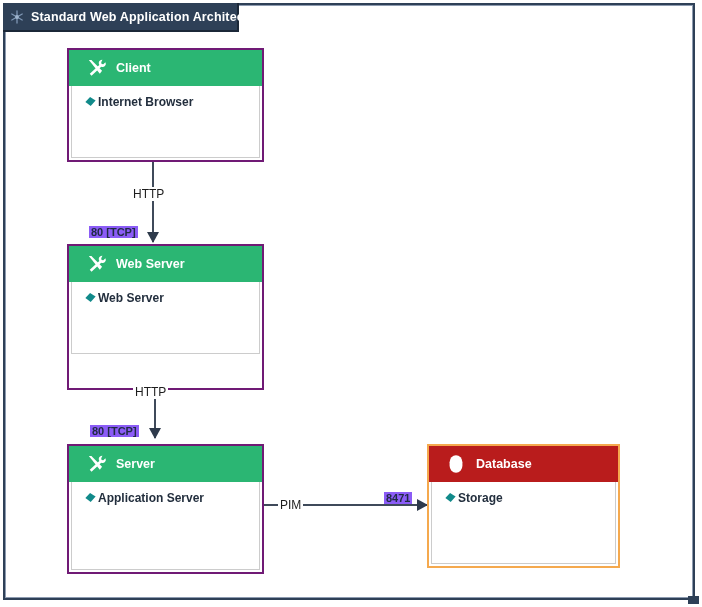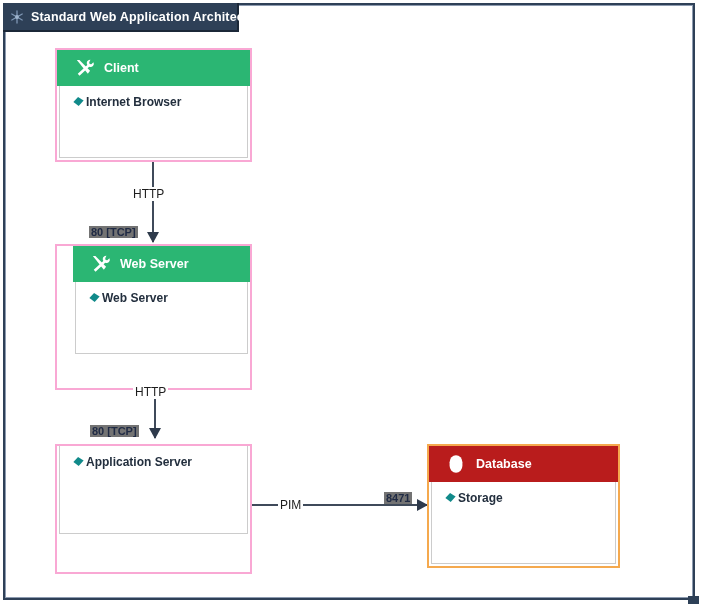--- a/index.html
+++ b/index.html
@@ -98,21 +98,21 @@
     color: #ffffff;
     font-size: 12.5px;
     font-weight: bold;
     white-space: nowrap;
   }
   .node-body {
     box-sizing: border-box;
     background: #ffffff;
     padding: 9px 0 0 12px;
   }
-  .node-green { border: 2px solid #f9a8d4; }
+  .node-green { border: 2px solid #701a75; margin-left: 12px; }
   .node-green .node-header { background: #2bb673; }
   .node-green .node-body  { border: 1px solid #cccccc; border-top: none;
                             margin: 2px; margin-top: 0; }
   .node-orange { border: 2px solid #f5a94e; }
   .node-orange .node-header { background: #b91c1c; }
   .node-orange .node-body  { border: 1px solid #cccccc; border-top: none;
                              margin: 2px; margin-top: 0; }
 
   .item-row {
     display: flex;
@@ -171,21 +171,21 @@
     background: #ffffff;
     padding: 0 2px;
   }
   .edge-label-port {
     position: absolute;
     font-size: 11px;
     font-weight: bold;
     color: #1f2a44;
     white-space: nowrap;
     z-index: 5;
-    background: #737373;
+    background: #8b5cf6;
     padding: 0 2px;
   }
 </style>
 </head>
 <body>
 
 <div id="diagram-frame">
   <div id="frame-inner-line"></div>
 </div>
 
@@ -227,21 +227,21 @@
       <span class="item-label">Internet Browser</span>
     </div>
   </div>
 </div>
 
 <div class="conn-line-v" style="left:152px; top:162px; height:80px;"></div>
 <div class="arrow-down" style="left:147px; top:232px;"></div>
 <div class="edge-label" style="left:131px; top:187px;">HTTP</div>
 <div class="edge-label-port" style="left:89px; top:226px;">80 [TCP]</div>
 
-<div class="node node-green" style="left:55px; top:244px; width:197px; height:146px;padding-left:16px;">
+<div class="node node-green" style="left:55px; top:244px; width:197px; height:146px;">
   <div class="node-header">
     <span class="hdr-icon">
       <svg viewBox="0 0 24 24" width="22" height="22" aria-hidden="true">
         <g fill="#ffffff">
           <path d="M4.2 3.2 L7.0 3.2 L18.6 15.0 L16.2 18.2 Z"></path>
           <path d="M19.0 3.0 a3.6 3.6 0 0 0 -3.4 5.6 L5.2 18.4 l1.9 2.0 L17.7 10.6 a3.6 3.6 0 0 0 4.6 -5.0 l-2.3 2.2 -1.9 -0.3 -0.4 -1.9 Z"></path>
         </g>
       </svg>
     </span>
     <span class="node-title">Web Server</span>
@@ -257,20 +257,31 @@
     </div>
   </div>
 </div>
 
 <div class="conn-line-v" style="left:154px; top:358px; height:80px;"></div>
 <div class="arrow-down" style="left:149px; top:428px;"></div>
 <div class="edge-label" style="left:133px; top:385px;">HTTP</div>
 <div class="edge-label-port" style="left:90px; top:425px;">80 [TCP]</div>
 
 <div class="node node-green" style="left:55px; top:444px; width:197px; height:130px;">
+  <div class="node-header">
+    <span class="hdr-icon">
+      <svg viewBox="0 0 24 24" width="22" height="22" aria-hidden="true">
+        <g fill="#ffffff">
+          <path d="M4.2 3.2 L7.0 3.2 L18.6 15.0 L16.2 18.2 Z"></path>
+          <path d="M19.0 3.0 a3.6 3.6 0 0 0 -3.4 5.6 L5.2 18.4 l1.9 2.0 L17.7 10.6 a3.6 3.6 0 0 0 4.6 -5.0 l-2.3 2.2 -1.9 -0.3 -0.4 -1.9 Z"></path>
+        </g>
+      </svg>
+    </span>
+    <span class="node-title">Server</span>
+  </div>
   <div class="node-body" style="height:88px;">
     <div class="item-row">
       <span class="item-bullet">
         <svg viewBox="0 0 14 14" width="13" height="13" aria-hidden="true">
           <polygon points="1.5,7.5 6.5,2.2 12.5,6.0 7.2,11.8" fill="#118a8a"></polygon>
         </svg>
       </span>
       <span class="item-label">Application Server</span>
     </div>
   </div>

